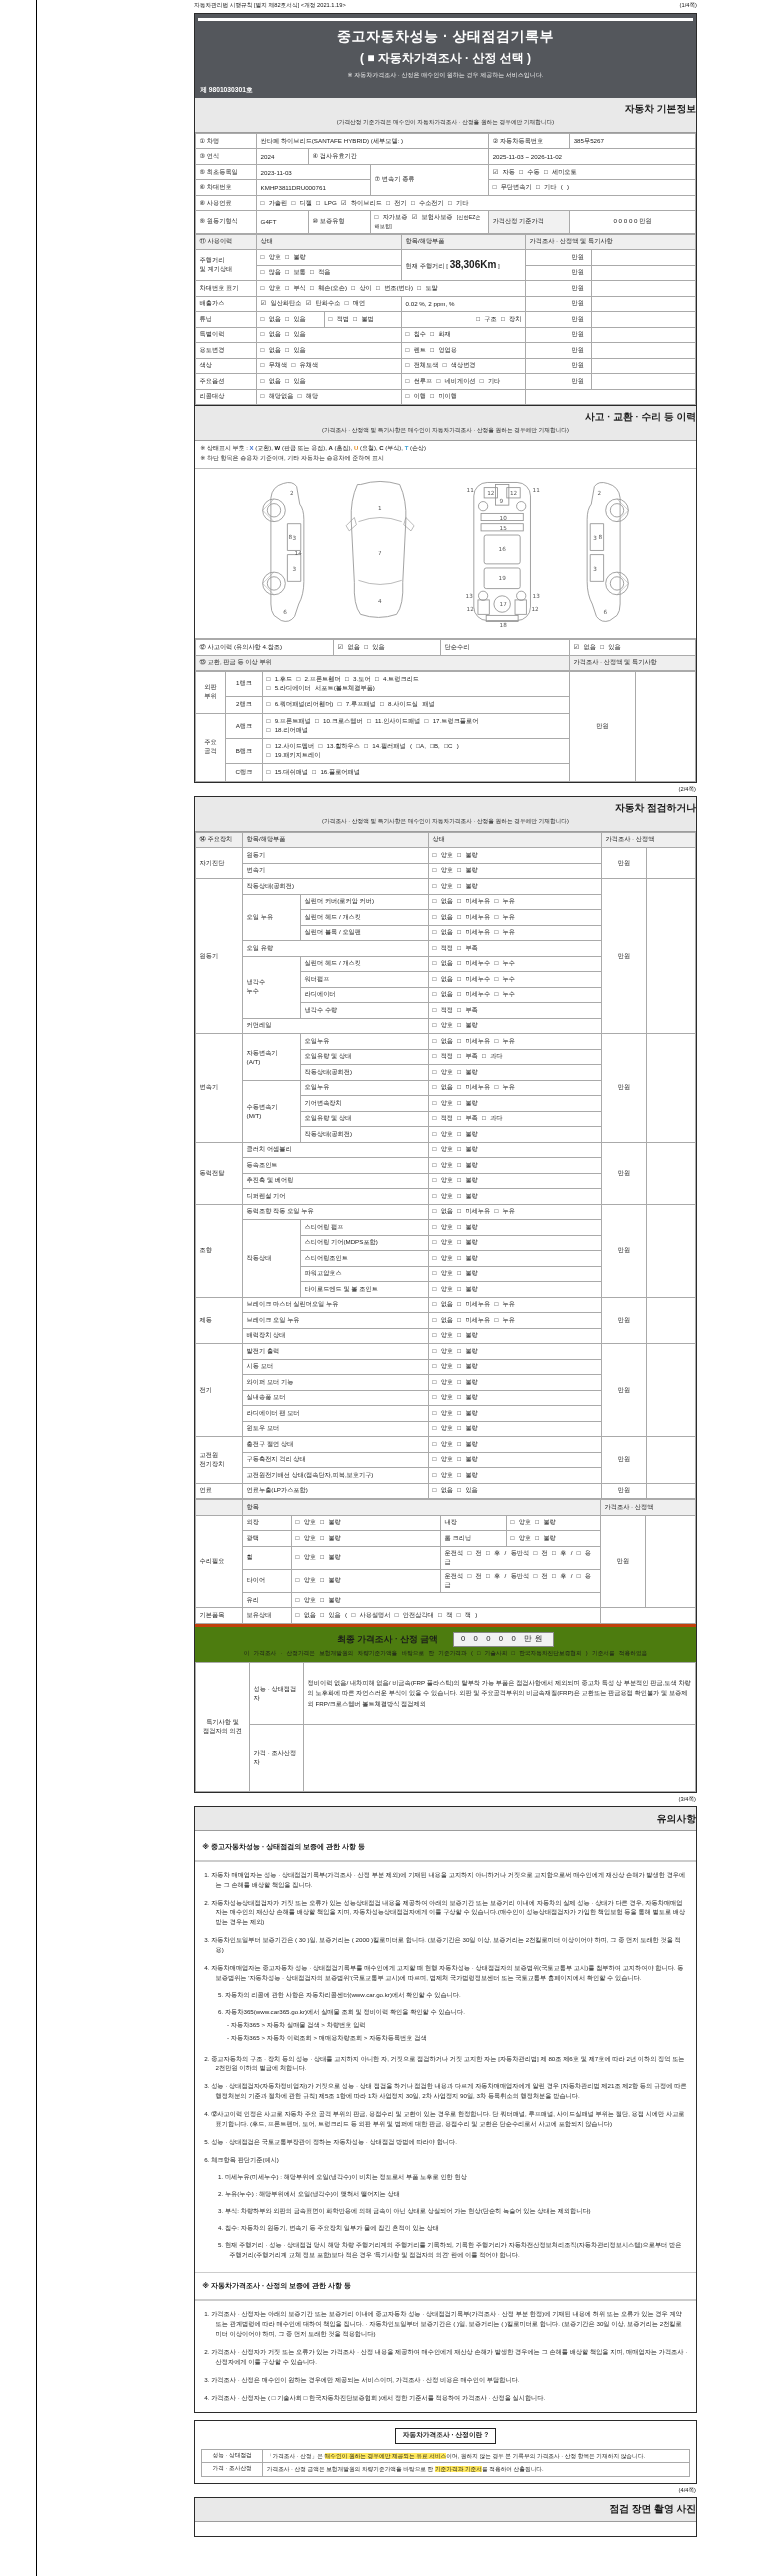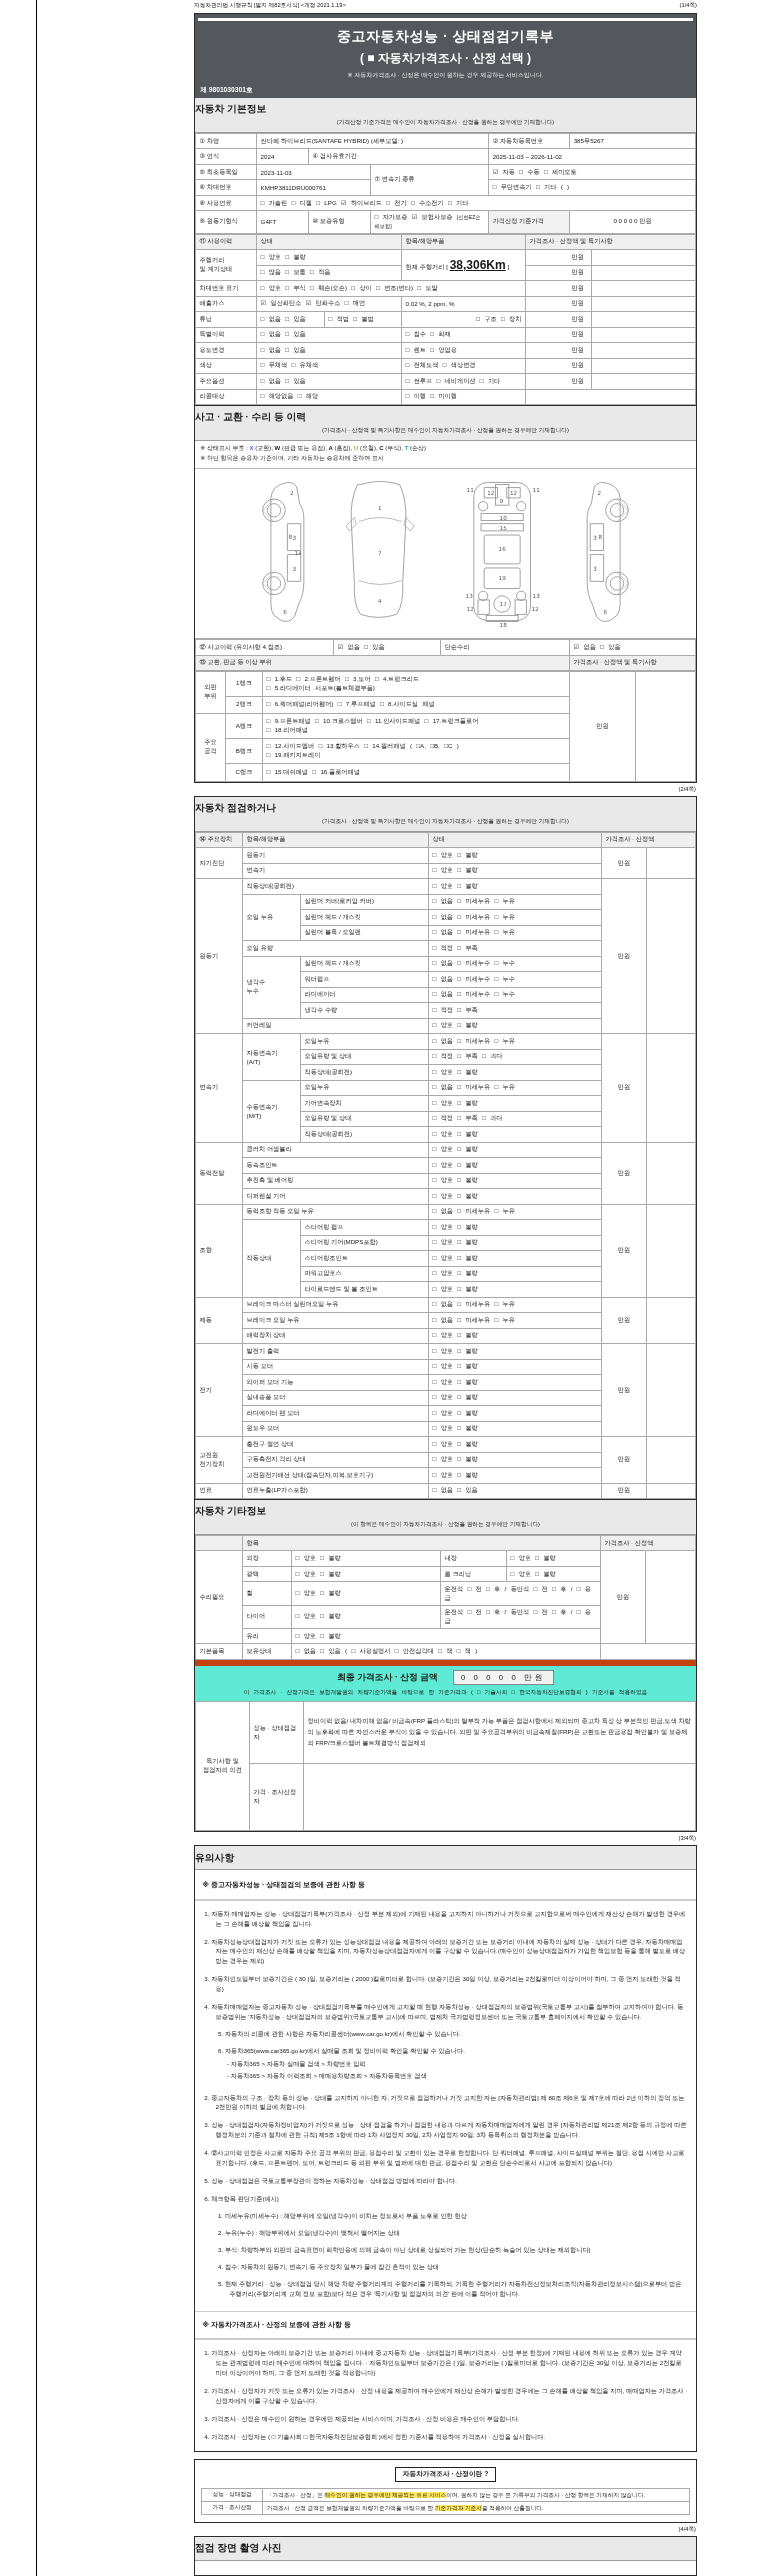--- a/index.html
+++ b/index.html
@@ -10,37 +10,37 @@
   .pagemark{text-align:right;font-size:5.7px;padding:3.1px 1px 2.1px 0;color:#111;}
   .pbox{border:1px solid #2b2b2b;background:#fff;}
   
   .dark{background:#54575c;color:#fff;padding:3.1px 0 0 0;}
   .dark .wline{height:3.1px;background:#fff;margin:1px 3.1px 7.2px 3.1px;}
   .dark .t1{text-align:center;font-size:14px;font-weight:bold;letter-spacing:0.5px;}
   .dark .t2{text-align:center;font-size:12px;font-weight:bold;margin-top:4.1px;}
   .dark .t3{text-align:center;font-size:6px;margin-top:3.6px;color:#f2f2f2;}
   .dark .docno{font-size:6.7px;font-weight:bold;padding:6.2px 0 3.1px 5.2px;text-align:left;}
   .sech{background:#e9e9e9;border-bottom:0.5px solid #9c9c9c;padding:5.2px 0 4.6px 0;}
-  .sech .st1{text-align:left;font-size:9.8px;font-weight:bold;}
+  .sech .st1{text-align:right;font-size:9.8px;font-weight:bold;}
   .sech .st2{text-align:center;font-size:5.7px;margin-top:3.1px;color:#222;}
   table{border-collapse:collapse;width:100%;table-layout:fixed;}
   td,th{border:0.5px solid #aaa;font-size:6.2px;padding:2.1px 3.6px;vertical-align:middle;text-align:left;font-weight:normal;word-break:break-all;}
   tr{height:15.5px;}
   .hd td{background:#efefef;}
   .st{word-spacing:2.6px;}
   .cen{text-align:center;}
   .rt{text-align:right;}
   .won{text-align:right;padding-right:7.2px;}
-  .big{font-size:12px;font-weight:bold;text-decoration:underline;}
+  .big{font-size:10px;font-weight:bold;}
   .sub{font-size:5.2px;}
   .legend{font-size:6px;padding:3.6px 5.2px;border-bottom:0.5px solid #bbb;line-height:9.8px;}
   .lg-x{color:#3c6fd0;font-weight:bold}.lg-u{color:#e08a1e;font-weight:bold}.lg-t{color:#3c9fd0;font-weight:bold}.lg-k{font-weight:bold}
   .diagwrap{padding:5.2px 0 7.2px 0;border-bottom:0.5px solid #aaa;text-align:center;background:#fff;}
   svg text{font-family:"DejaVu Sans",sans-serif;font-size:11px;fill:#555;}
-  .band{background:#5eead4;border-top:6px solid #c2410c;padding:4.6px 0 4.1px 0;}
+  .band{background:#4d7c0f;border-top:3px solid #c2410c;padding:4.6px 0 4.1px 0;}
   .band .row1{text-align:center;font-size:8.8px;font-weight:bold;}
   .band .amt{display:inline-block;border:0.5px solid #888;background:#f2f2f2;padding:1.5px 7.2px;margin-left:12.4px;font-size:7.7px;letter-spacing:3.1px;font-weight:normal;}
   .band .row2{text-align:center;font-size:5.7px;margin-top:3.6px;}
   .noticebody{padding:2.1px 0 9.3px 0;}
   .nh{font-size:7px;font-weight:bold;padding:8.2px 7.2px;border-bottom:0.5px solid #ccc;}
   .ni{font-size:6.2px;line-height:9.8px;margin:8.2px 8.2px 0 9.3px;padding-left:11.3px;text-indent:-11.3px;}
   .ni2{font-size:6.2px;line-height:9.8px;margin:7.2px 8.2px 0 23px;padding-left:11.3px;text-indent:-11.3px;}
   .ni3{font-size:6.2px;line-height:9.8px;margin:3.1px 8.2px 0 32px;}
   .ibtitle{display:inline-block;border:1px solid #222;font-weight:bold;font-size:6.7px;padding:2.1px 7.2px;}
   .hl{background:#ffe95e;}
@@ -603,24 +603,20 @@
       <tr>
               <td>연료</td>
           <td colspan="2">연료누출(LP가스포함)</td>
           <td class="st">□ 없음 □ 있음</td>
           <td class="cen">만원</td>
               <td></td>
             </tr>
     </tbody>
         </table>
 
-    <div class="sech" style="border-top:1px solid #2b2b2b">
-      <div class="st1">자동차 기타정보</div>
-      <div class="st2">(이 항목은 매수인이 자동차가격조사 · 산정을 원하는 경우에만 기재합니다)</div>
-    </div>
 
     <table>
       <colgroup>
             <col style="width:47px">
             <col style="width:49px">
             <col style="width:149px">
             <col style="width:66px">
             <col style="width:94px">
             <col style="width:45px">
             <col>

